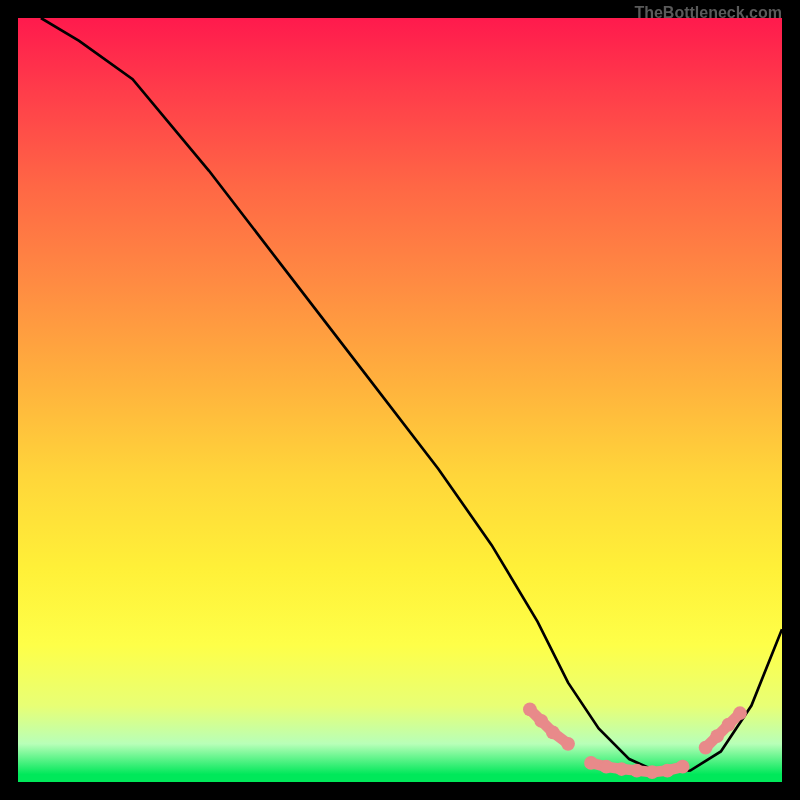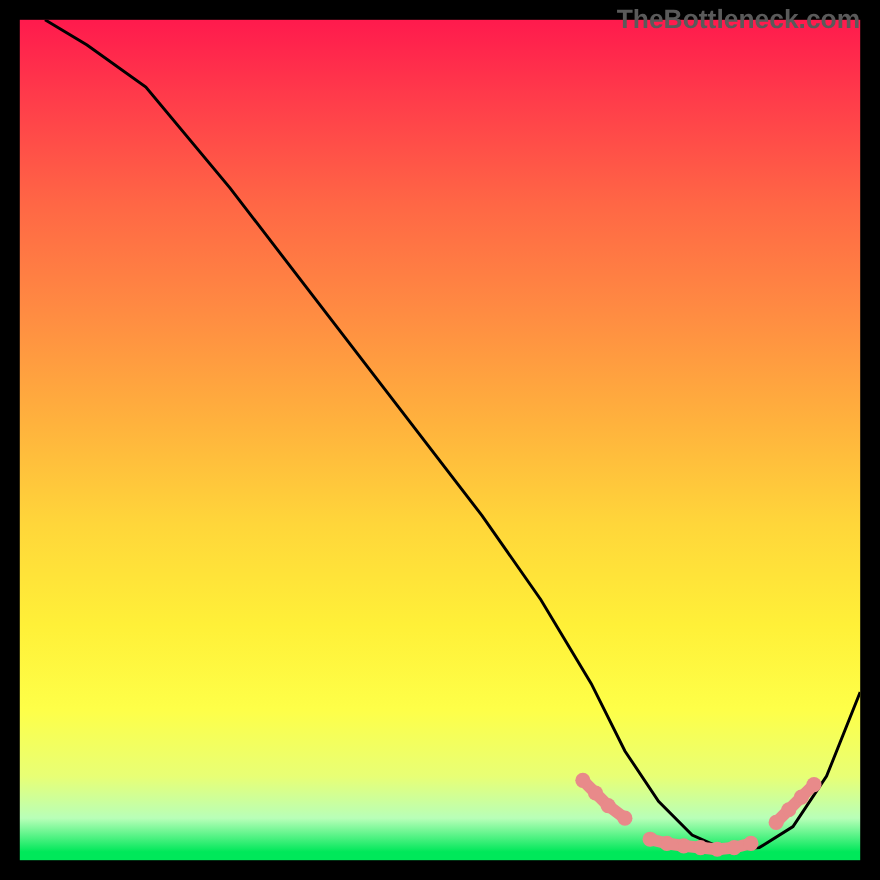--- a/index.html
+++ b/index.html
@@ -9,21 +9,21 @@
     height: 800px;
     background: #000;
     font-family: Arial, sans-serif;
     position: relative;
   }
   .watermark {
     position: absolute;
     top: 4px;
     right: 18px;
     color: #5a5a5a;
-    font-size: 24px;
+    font-size: 16px;
     font-weight: bold;
     z-index: 10;
   }
   .plot-area {
     position: absolute;
     left: 18px;
     top: 18px;
     width: 764px;
     height: 764px;
   }

